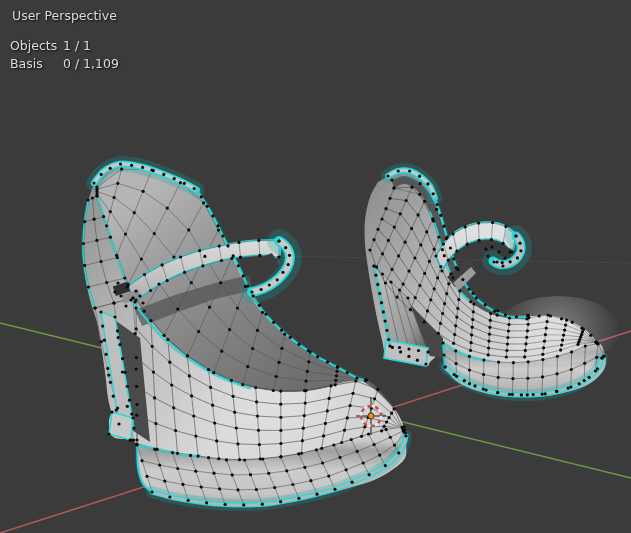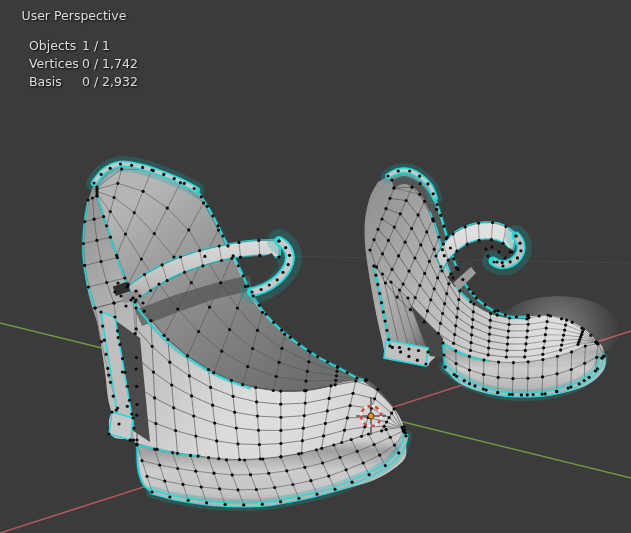--- a/index.html
+++ b/index.html
@@ -2,21 +2,21 @@
 <html><head>
 <meta charset="utf-8">
 <style>
   html,body{margin:0;padding:0;}
   body{width:631px;height:533px;overflow:hidden;background:#3b3b3b;}
   .stage{position:relative;width:631px;height:533px;font-family:"DejaVu Sans","Liberation Sans",sans-serif;}
   svg{position:absolute;left:0;top:0;}
   .hud{position:absolute;left:10px;top:7px;color:#dcdcdc;font-size:12.5px;line-height:18px;
        text-shadow:1px 1px 2px rgba(0,0,0,.85);user-select:none;}
   .hud .line{white-space:nowrap;text-align:center;}
-  .stats{margin-top:12px;margin-left:19px;}
+  .stats{margin-top:12px;}
   .srow{display:grid;grid-template-columns:53px auto;line-height:18px;white-space:nowrap;}
 </style>
 </head>
 <body>
 
 <div class="stage">
   <svg id="scene" width="631" height="533" viewBox="0 0 631 533">
       <defs>
         <linearGradient id="gBodyL" gradientUnits="userSpaceOnUse" x1="80" y1="180" x2="420" y2="430">
           <stop offset="0" stop-color="#8f8f8f"></stop>
@@ -932,22 +932,18 @@
       </g>
     </svg>
   <div class="hud">
     <div class="line">User Perspective</div>
     <div class="stats" id="stats">
         <div class="srow">
           <span>Objects</span>
           <span>1 / 1</span>
         </div>
         <div class="srow">
-          <span>Vertices</span>
-          <span>0 / 1,742</span>
-        </div>
-        <div class="srow">
           <span>Basis</span>
-          <span>0 / 2,932</span>
+          <span>0 / 1,109</span>
         </div>
       </div>
   </div>
 </div>
 
 </body></html>

